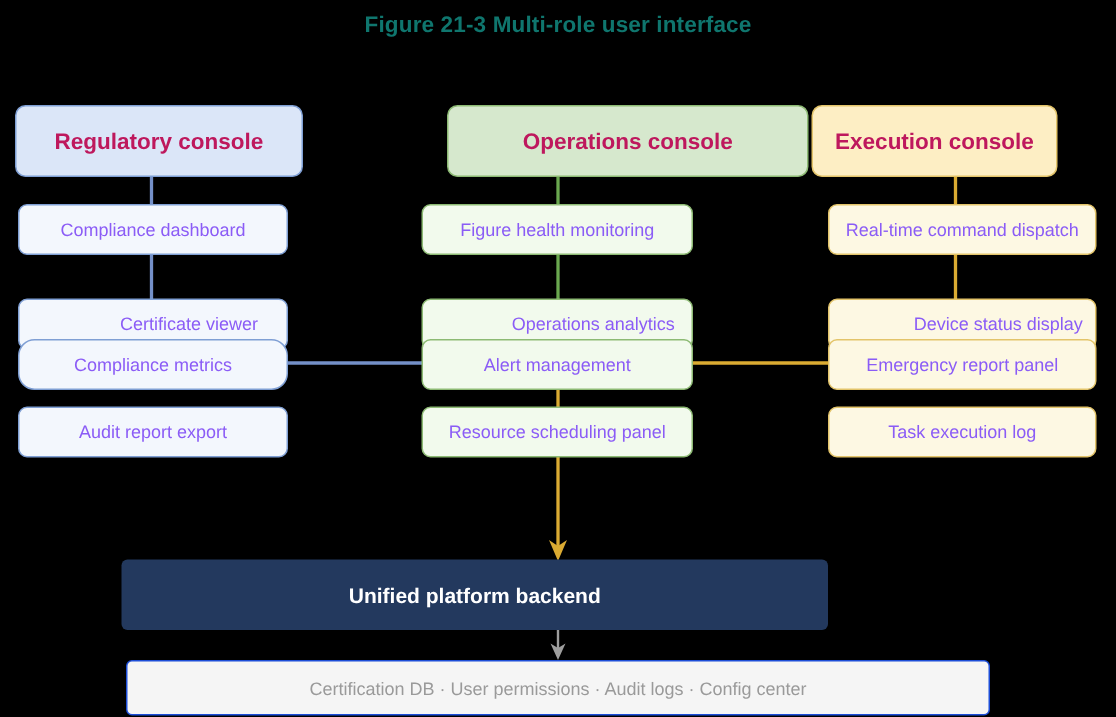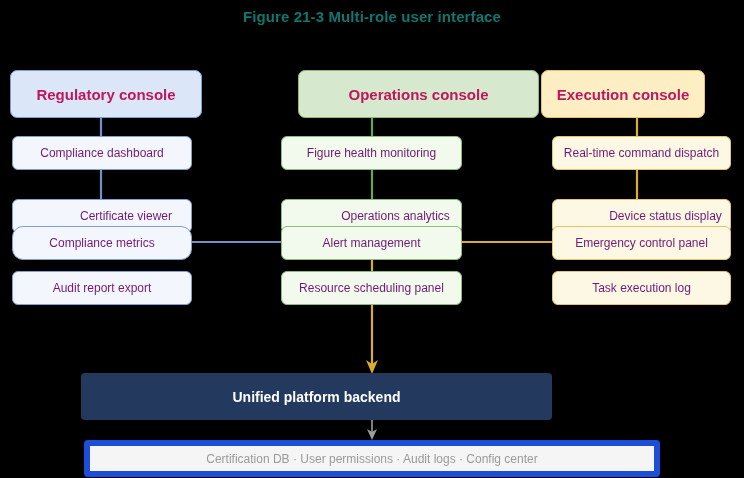--- a/index.html
+++ b/index.html
@@ -75,21 +75,21 @@
   .item {
     position: absolute;
     height: 34px;
     border-radius: 6px;
     border: 1px solid;
     box-sizing: border-box;
     display: flex;
     align-items: center;
     justify-content: center;
     font-size: 12px;
-    color: #701a75;
+    color: #8b5cf6;
     text-align: center;
   }
   .col-reg .item { background: #f3f7fd; border-color: #9ab6de; }
   .col-ops .item { background: #f2faed; border-color: #9ec98a; }
   .col-exe .item { background: #fdf8e3; border-color: #e3c46a; }
 
   .col-reg { position: absolute; left: 12px;  top: 0; width: 180px; }
   .col-ops { position: absolute; left: 281px; top: 0; width: 181px; }
   .col-exe { position: absolute; left: 552px; top: 0; width: 179px; }
   .col-reg .item, .col-ops .item, .col-exe .item { left: 0; width: 100%; }
@@ -117,21 +117,21 @@
   }
 
   
   .footer-bar {
     position: absolute;
     left: 84px;
     top: 440px;
     width: 576px;
     height: 37px;
     background: #f5f5f5;
-    border: 6px solid #1d4ed8;
+    border: 1px solid #1d4ed8;
     border-radius: 4px;
     box-sizing: border-box;
     display: flex;
     align-items: center;
     justify-content: center;
     font-size: 12px;
     color: #9a9a9a;
   }
 </style>
 </head>
@@ -169,21 +169,21 @@
     <div class="item row0" style="background: rgb(242, 250, 237); border-color: rgb(141, 186, 116);">Figure health monitoring</div>
     <div class="item row1" style="background: rgb(242, 250, 237); border-color: rgb(141, 186, 116);">Operations analytics</div>
     <div class="item row2" style="background: rgb(242, 250, 237); border-color: rgb(141, 186, 116);">Alert management</div>
     <div class="item row3" style="background: rgb(242, 250, 237); border-color: rgb(141, 186, 116);">Resource scheduling panel</div>
   </div>
 
   <div class="console-head head-execution" style="background: rgb(253, 238, 196); border-color: rgb(227, 196, 106);">Execution console</div>
   <div class="col-exe">
     <div class="item row0" style="background: rgb(253, 248, 227); border-color: rgb(227, 196, 106);">Real-time command dispatch</div>
     <div class="item row1" style="background: rgb(253, 248, 227); border-color: rgb(227, 196, 106);">Device status display</div>
-    <div class="item row2" style="background: rgb(253, 248, 227); border-color: rgb(227, 196, 106);">Emergency control panel</div>
+    <div class="item row2" style="background: rgb(253, 248, 227); border-color: rgb(227, 196, 106);">Emergency report panel</div>
     <div class="item row3" style="background: rgb(253, 248, 227); border-color: rgb(227, 196, 106);">Task execution log</div>
   </div>
 
   <div class="backend" style="background: rgb(35, 57, 94); color: rgb(255, 255, 255);">Unified platform backend</div>
 
   <div class="footer-bar" style="background: rgb(245, 245, 245); color: rgb(154, 154, 154);">Certification DB · User permissions · Audit logs · Config center</div>
 
 </div>
 
 </body></html>

